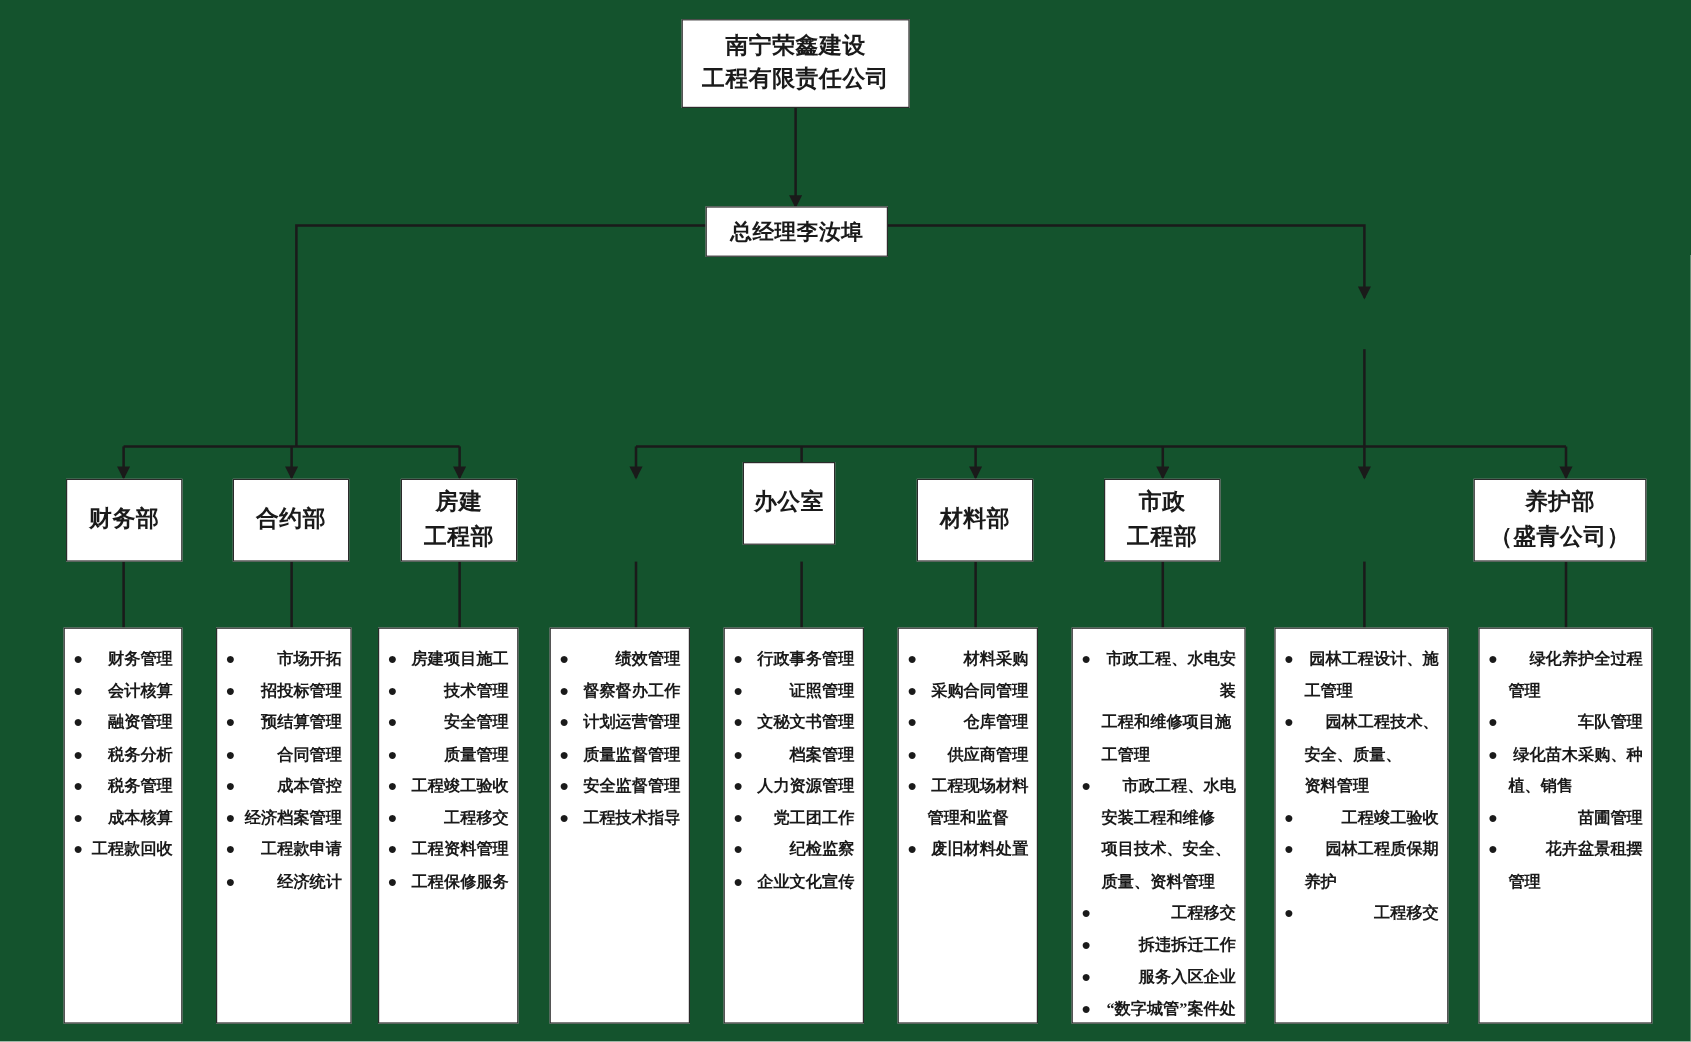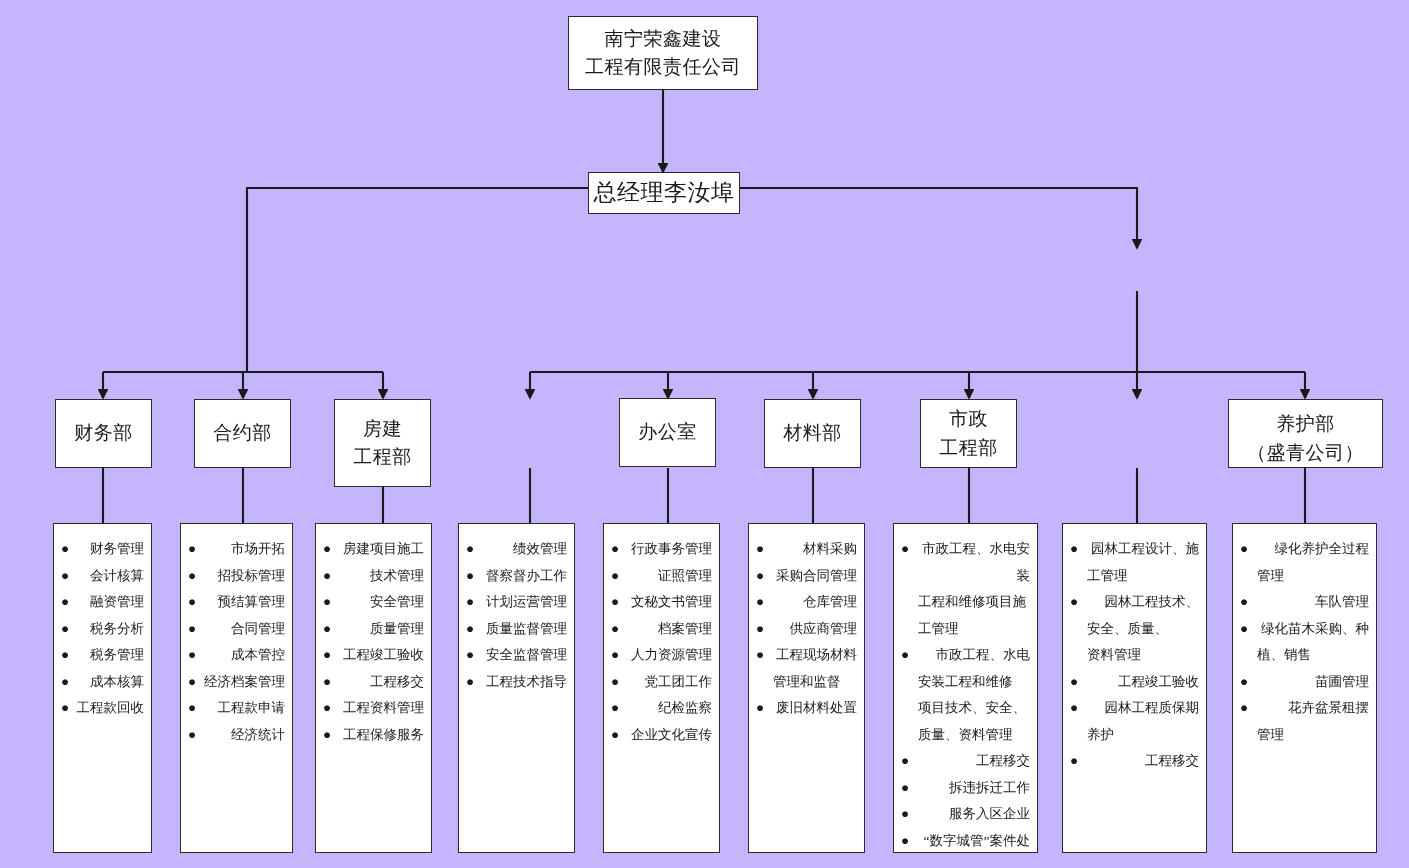--- a/index.html
+++ b/index.html
@@ -6,21 +6,22 @@
   body{
     font-family:"Liberation Serif","DejaVu Serif",serif;
     color:#1a1a1a;
     -webkit-font-smoothing:antialiased;
   }
   #chart{
     position:relative;
     width:1409px;
     height:868px;
     overflow:hidden;
-    background:#c4b5fd;
+    background:#14532d;
+    font-weight:bold;
   }
   svg.connectors{
     position:absolute;
     left:0;top:0;
     width:1409px;height:868px;
     pointer-events:none;
   }
   .box{
     position:absolute;
     box-sizing:border-box;
@@ -28,21 +29,21 @@
     background:#fff;
     display:flex;
     align-items:center;
     justify-content:center;
     text-align:center;
     line-height:1.5;
     color:#1a1a1a;
   }
   .box .ln{display:block;white-space:nowrap;}
   .root-box{font-size:19px;letter-spacing:.5px;}
-  .gm-box{font-size:23px;letter-spacing:.5px;}
+  .gm-box{font-size:18px;letter-spacing:.5px;}
   .dgm-box{font-size:19px;letter-spacing:.5px;}
   .dept-box{font-size:19px;letter-spacing:.5px;}
   .detail-box{
     position:absolute;
     box-sizing:border-box;
     border:1.6px solid #2b2b2b;
     background:#fff;
     padding:12px 7px 10px 7px;
     overflow:hidden;
   }
@@ -131,43 +132,43 @@
   <div class="box dept-box" style="left:55px;top:399px;width:97px;height:69px;">
     <div>
       <span class="ln">财务部</span>
     </div>
   </div>
   <div class="box dept-box" style="left:194px;top:399px;width:97px;height:69px;">
     <div>
       <span class="ln">合约部</span>
     </div>
   </div>
-  <div class="box dept-box" style="left:334px;top:399px;width:97px;height:88px;">
+  <div class="box dept-box" style="left:334px;top:399px;width:97px;height:69px;">
     <div>
       <span class="ln">房建</span>
       <span class="ln">工程部</span>
     </div>
   </div>
-  <div class="box dept-box" style="left:619px;top:398px;width:97px;height:69px;">
+  <div class="box dept-box" style="left:619px;top:385px;width:77px;height:69px;">
     <div>
       <span class="ln">办公室</span>
     </div>
   </div>
   <div class="box dept-box" style="left:764px;top:399px;width:97px;height:69px;">
     <div>
       <span class="ln">材料部</span>
     </div>
   </div>
   <div class="box dept-box" style="left:920px;top:399px;width:97px;height:69px;">
     <div>
       <span class="ln">市政</span>
       <span class="ln">工程部</span>
     </div>
   </div>
-  <div class="box dept-box" style="left:1228px;top:399px;width:155px;height:69px;align-items:flex-end;">
+  <div class="box dept-box" style="left:1228px;top:399px;width:144px;height:69px;">
     <div>
       <span class="ln">养护部</span>
       <span class="ln">（盛青公司）</span>
     </div>
   </div>
 
   <div class="detail-box" style="left:53px;top:523px;width:99px;height:330px;">
     <ul class="detail-list">
         <li>
           <span class="bullet">●</span>

